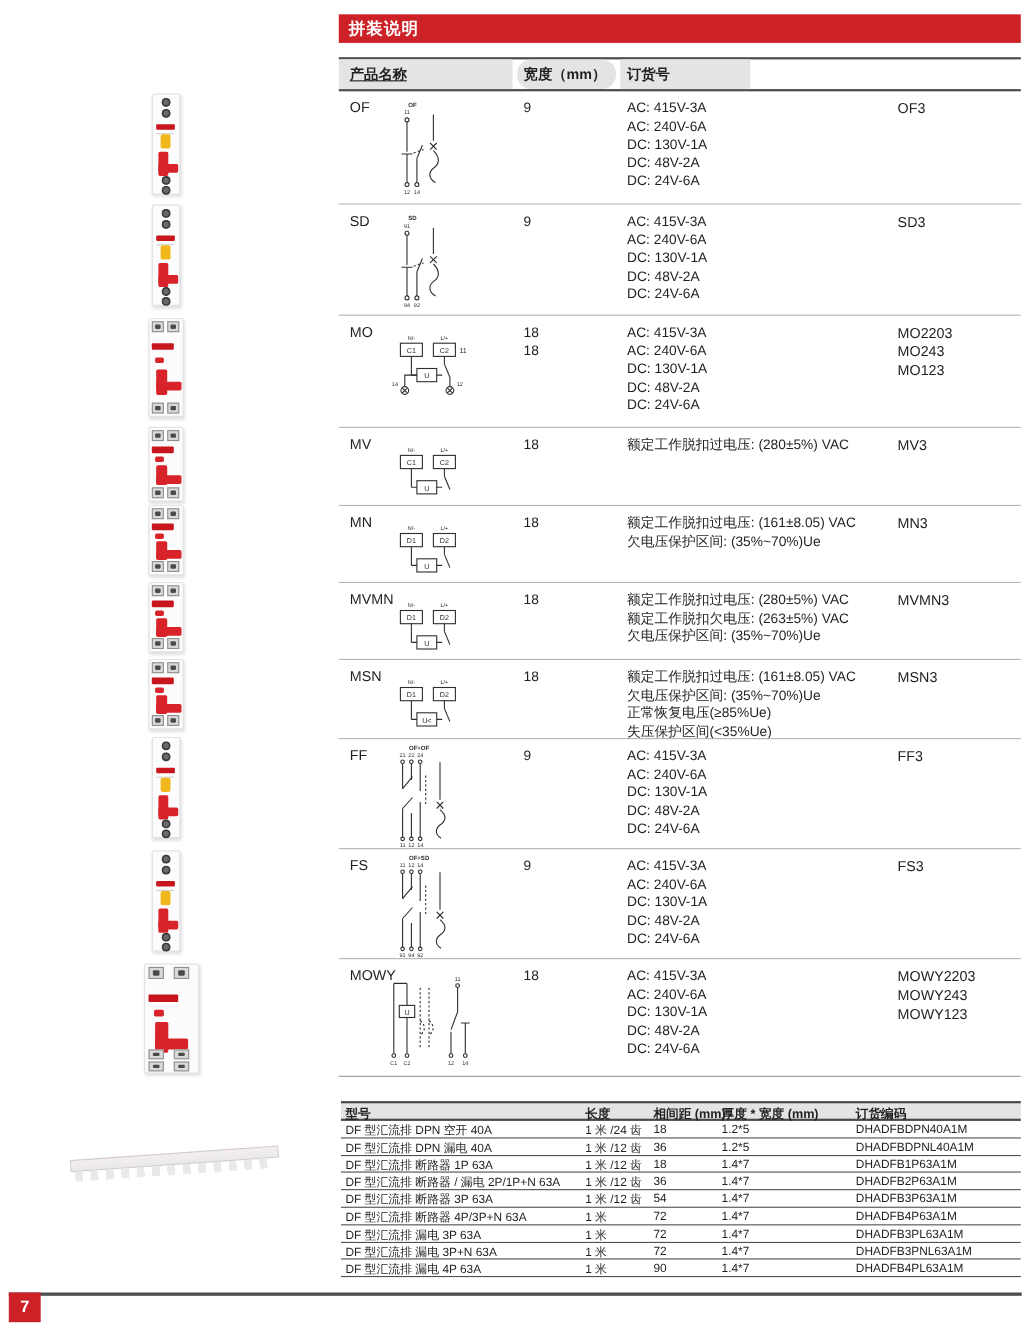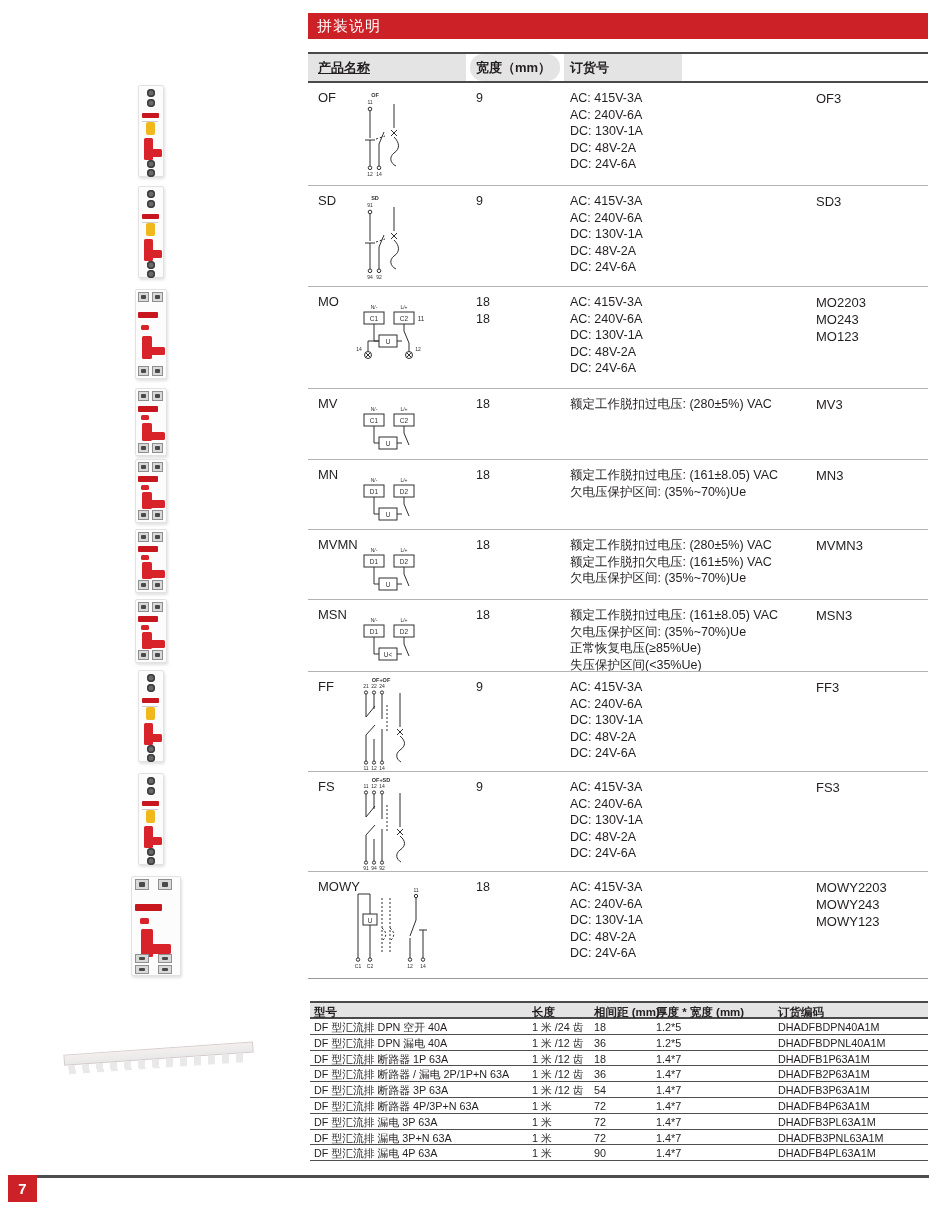--- a/index.html
+++ b/index.html
@@ -3,21 +3,21 @@
 <meta charset="utf-8">
 <style>
   * { margin:0; padding:0; box-sizing:border-box; }
   html,body { background:#ffffff; }
   body { font-family:"Liberation Sans","DejaVu Sans",sans-serif; color:#231f20; }
   .page { position:relative; width:929px; height:1213px; background:#fff; overflow:hidden; }
 
   
   .banner { position:absolute; left:308px; top:13px; width:620px; height:26px;
             background:#cc2127; color:#fff; display:flex; align-items:center; }
-  .banner span { font-size:15px; font-weight:normal; padding-left:9px; letter-spacing:1px; }
+  .banner span { font-size:15px; font-weight:bold; padding-left:9px; letter-spacing:1px; }
 
   
   .atable { position:absolute; left:308px; top:52px; width:620px; }
   .ahead { display:flex; gap:4px; border-top:2px solid #4a4a4a; border-bottom:2px solid #4a4a4a; }
   .ahead .hc { background:#e4e4e4; height:27px; display:flex; align-items:center;
                font-size:13px; font-weight:bold; padding-left:6px; }
   .ahead .hc:first-child { padding-left:10px; }
   .arow { position:relative; border-top:1px solid #b3b3b3; }
   .arow:first-of-type { border-top:none; }
   .arows-end { border-top:1px solid #999; }
@@ -395,21 +395,21 @@
               <text x="36" y="43" class="sb">U</text>
     <line x1="45" y1="40" x2="50" y2="40"></line>
     <line x1="52" y1="23" x2="52" y2="30"></line>
               <line x1="52" y1="30" x2="57" y2="42"></line>
     </svg></div>
           <div class="cell-width">
             <div>18</div>
           </div>
           <div class="cell-volt">
             <div>额定工作脱扣过电压: (280±5%) VAC</div>
-            <div>额定工作脱扣欠电压: (161±5%) VAC</div>
+            <div>额定工作脱扣欠电压: (263±5%) VAC</div>
             <div>欠电压保护区间: (35%~70%)Ue</div>
           </div>
           <div class="cell-order">
             <div>MVMN3</div>
           </div>
         </div>
         <div class="arow" style="height: 72px;">
           <div class="cell-name">MSN</div>
           <div class="cell-schem" style="left:44px;top:14px"><svg class="schem" width="92" height="64" viewBox="0 0 92 64">
     <text x="22" y="8" class="">N/-</text>

